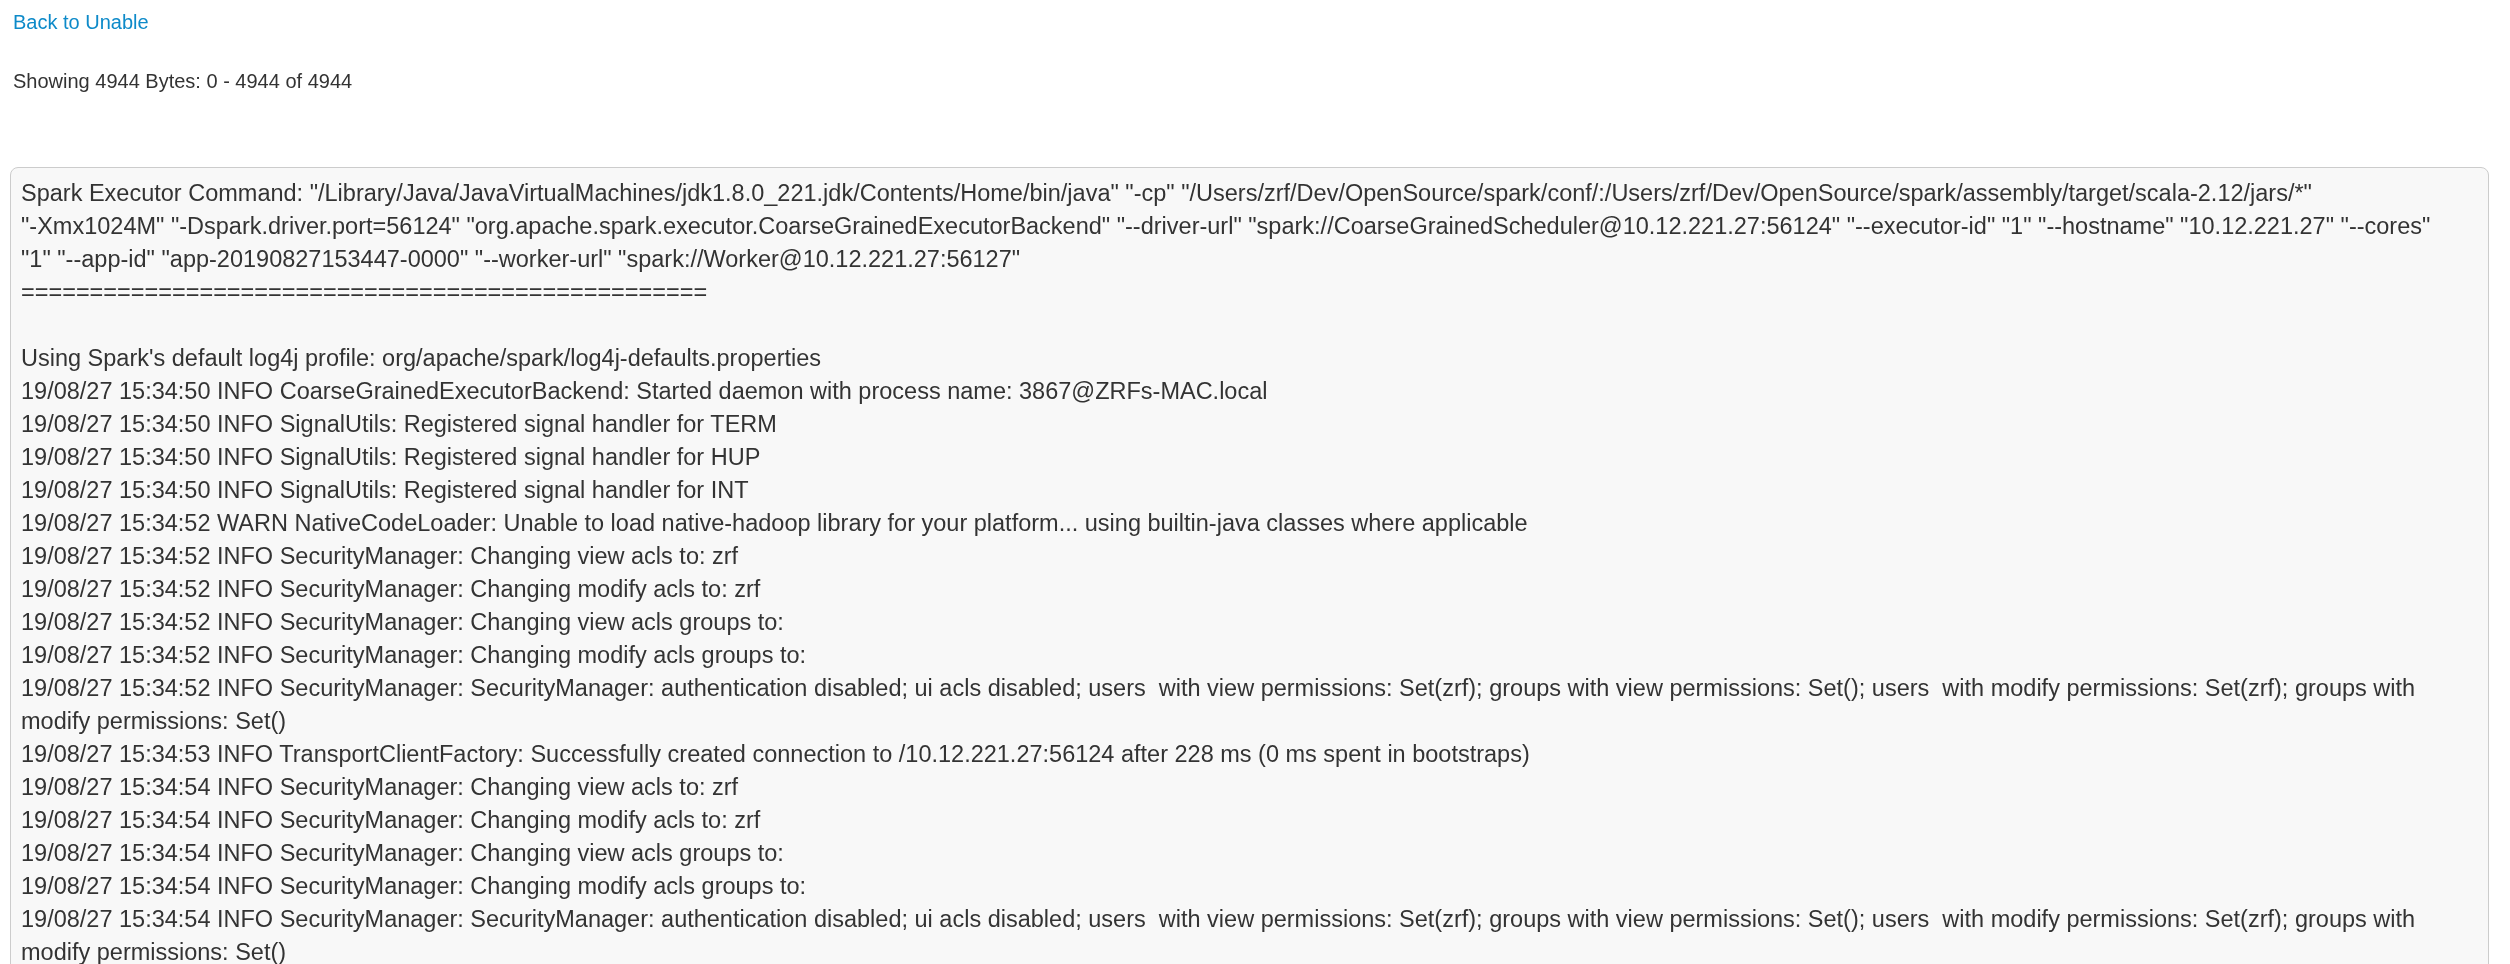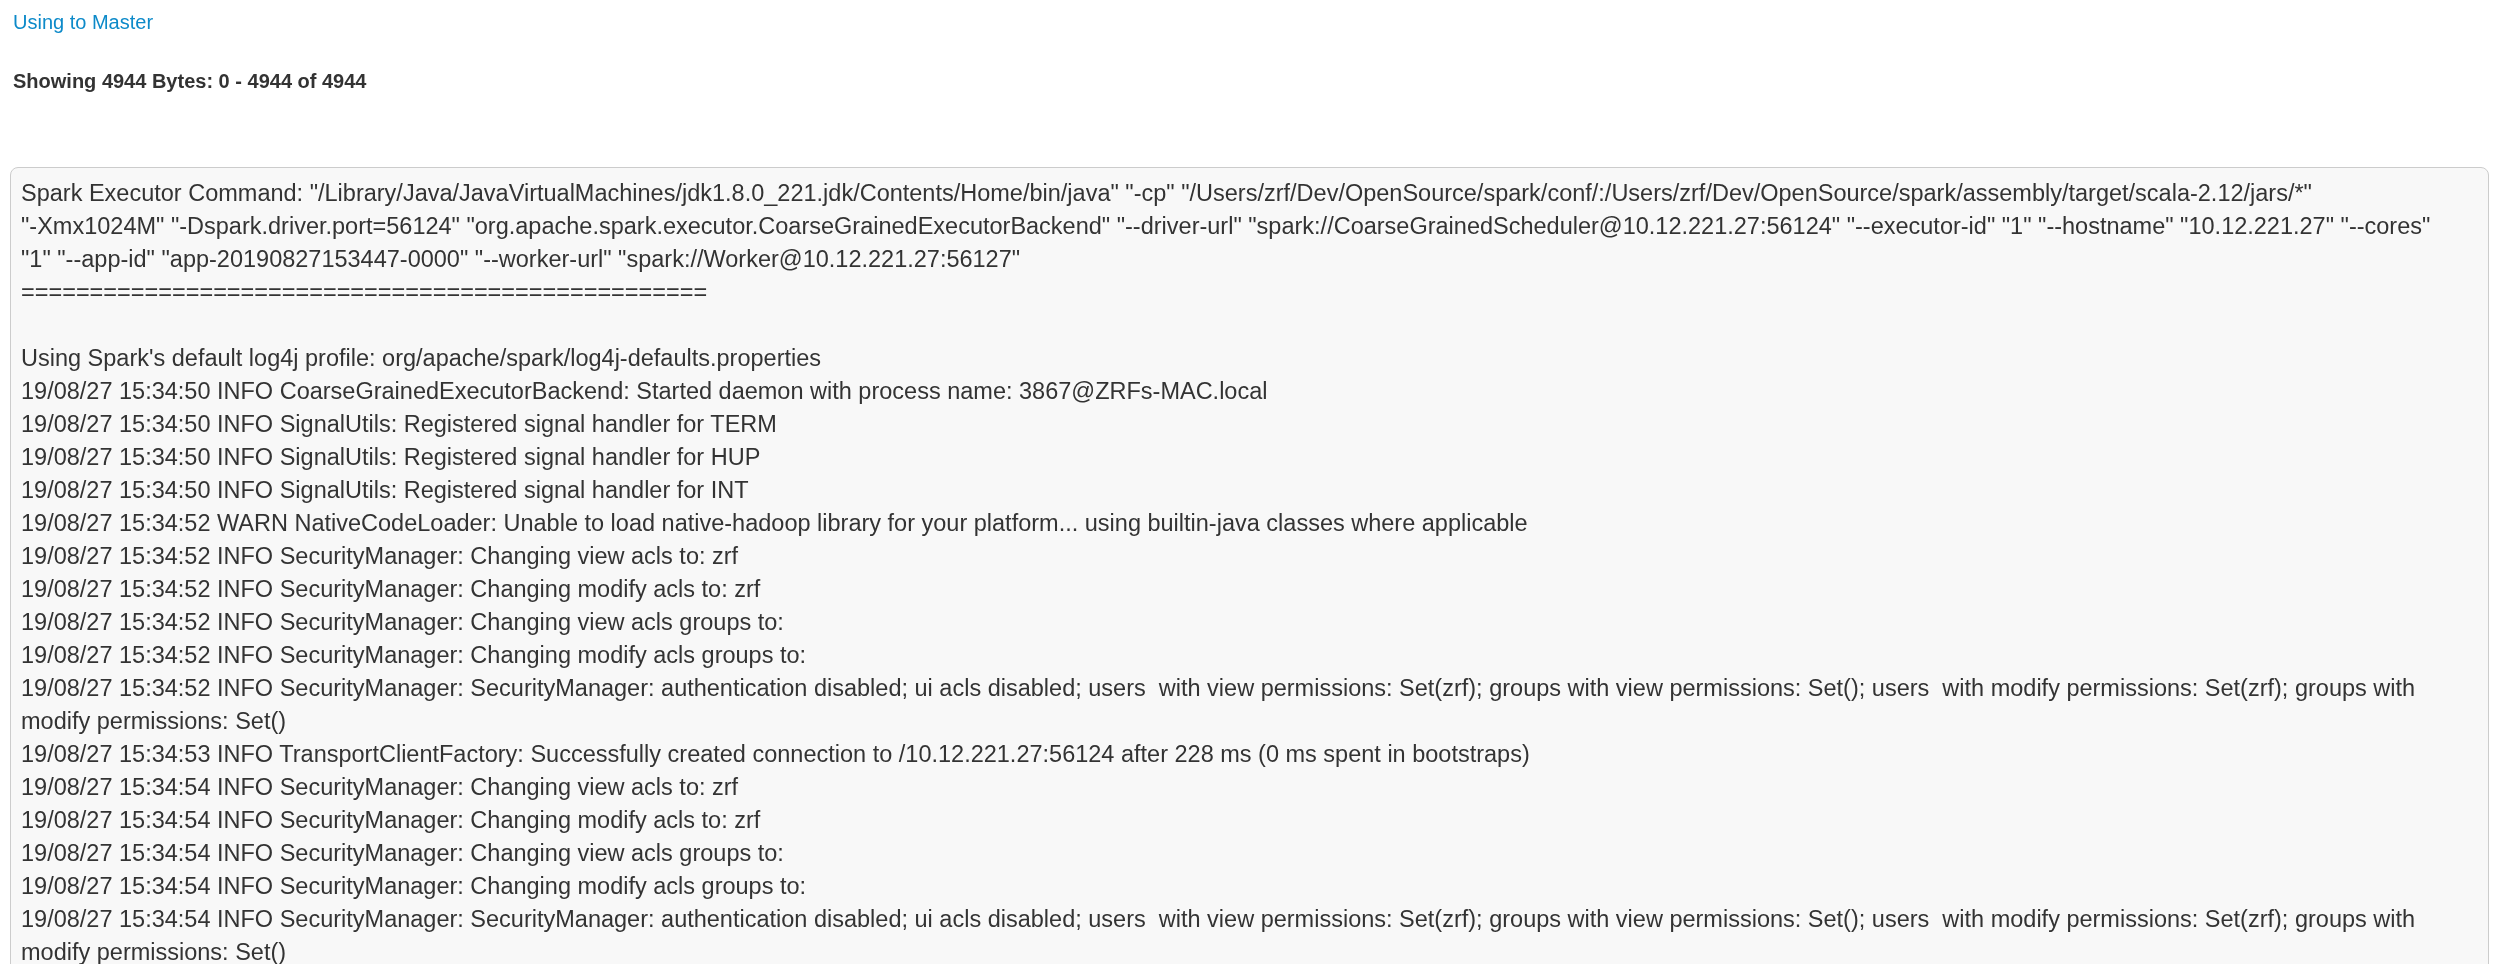--- a/index.html
+++ b/index.html
@@ -24,21 +24,21 @@
     font-weight: 400;
     color: var(--link, #0d8ac9);
     text-decoration: none;
     cursor: pointer;
   }
   .byte-range {
     position: absolute;
     left: 13px;
     top: 70px;
     font-size: 20px;
-    font-weight: 700;
+    font-weight: 400;
     color: var(--heading_text, #333333);
   }
   .top-alert {
     position: absolute;
     left: 10px;
     top: 112px;
     width: 2479px;
     height: 51px;
     box-sizing: border-box;
     background: var(--alert_bg, #ececec);
@@ -73,21 +73,21 @@
     line-height: 33px;
     color: var(--log_text, #333333);
     white-space: pre;
   }
 </style>
 </head>
 <body>
 
 <div class="page">
 
-  <a class="back-link">Using to Master</a>
+  <a class="back-link">Back to Unable</a>
 
   <div class="byte-range">Showing 4944 Bytes: 0 - 4944 of 4944</div>
 
 
   <div class="log-box">
     <pre class="log-pre">Spark Executor Command: "/Library/Java/JavaVirtualMachines/jdk1.8.0_221.jdk/Contents/Home/bin/java" "-cp" "/Users/zrf/Dev/OpenSource/spark/conf/:/Users/zrf/Dev/OpenSource/spark/assembly/target/scala-2.12/jars/*"
 "-Xmx1024M" "-Dspark.driver.port=56124" "org.apache.spark.executor.CoarseGrainedExecutorBackend" "--driver-url" "spark://CoarseGrainedScheduler@10.12.221.27:56124" "--executor-id" "1" "--hostname" "10.12.221.27" "--cores"
 "1" "--app-id" "app-20190827153447-0000" "--worker-url" "spark://Worker@10.12.221.27:56127"
 ==================================================
 

